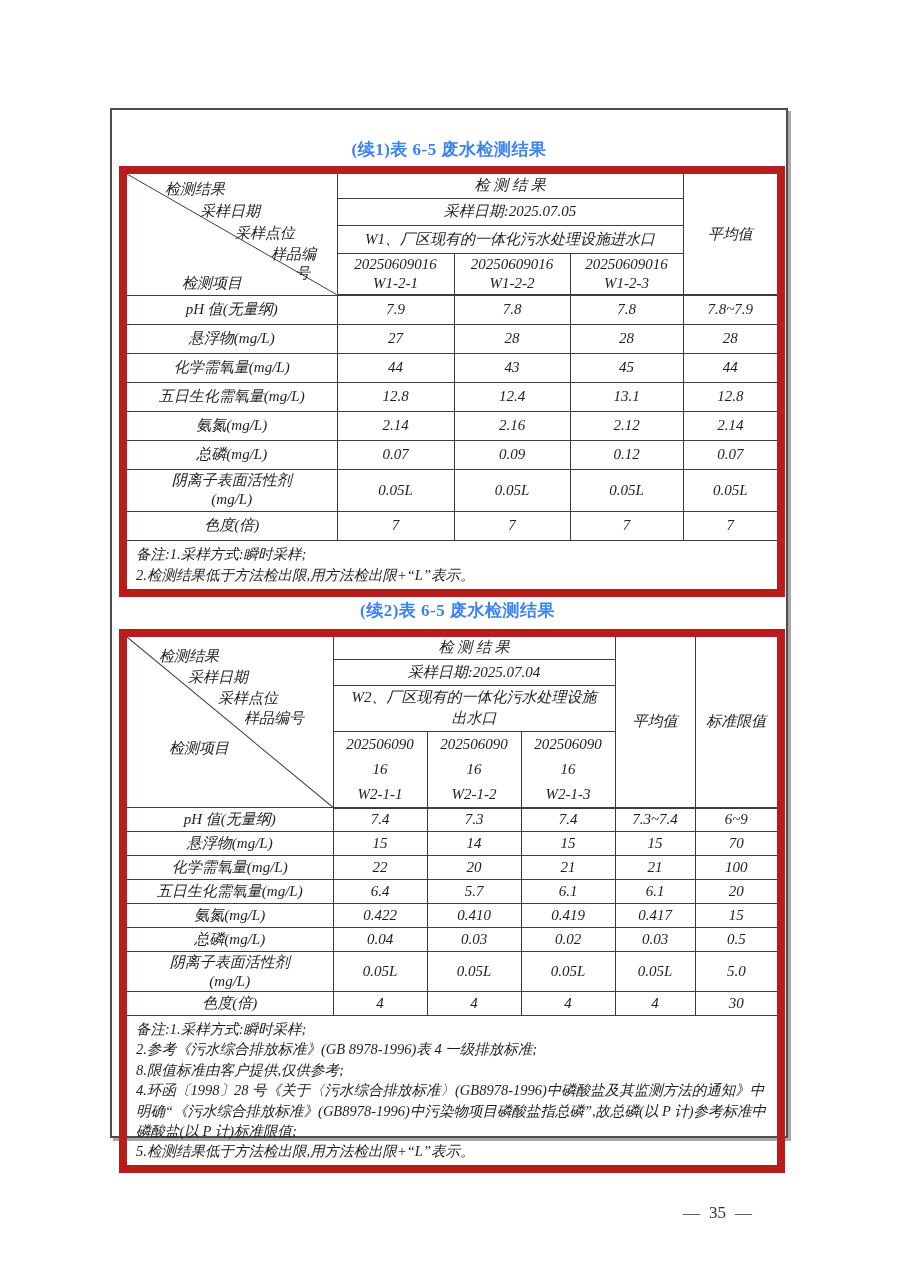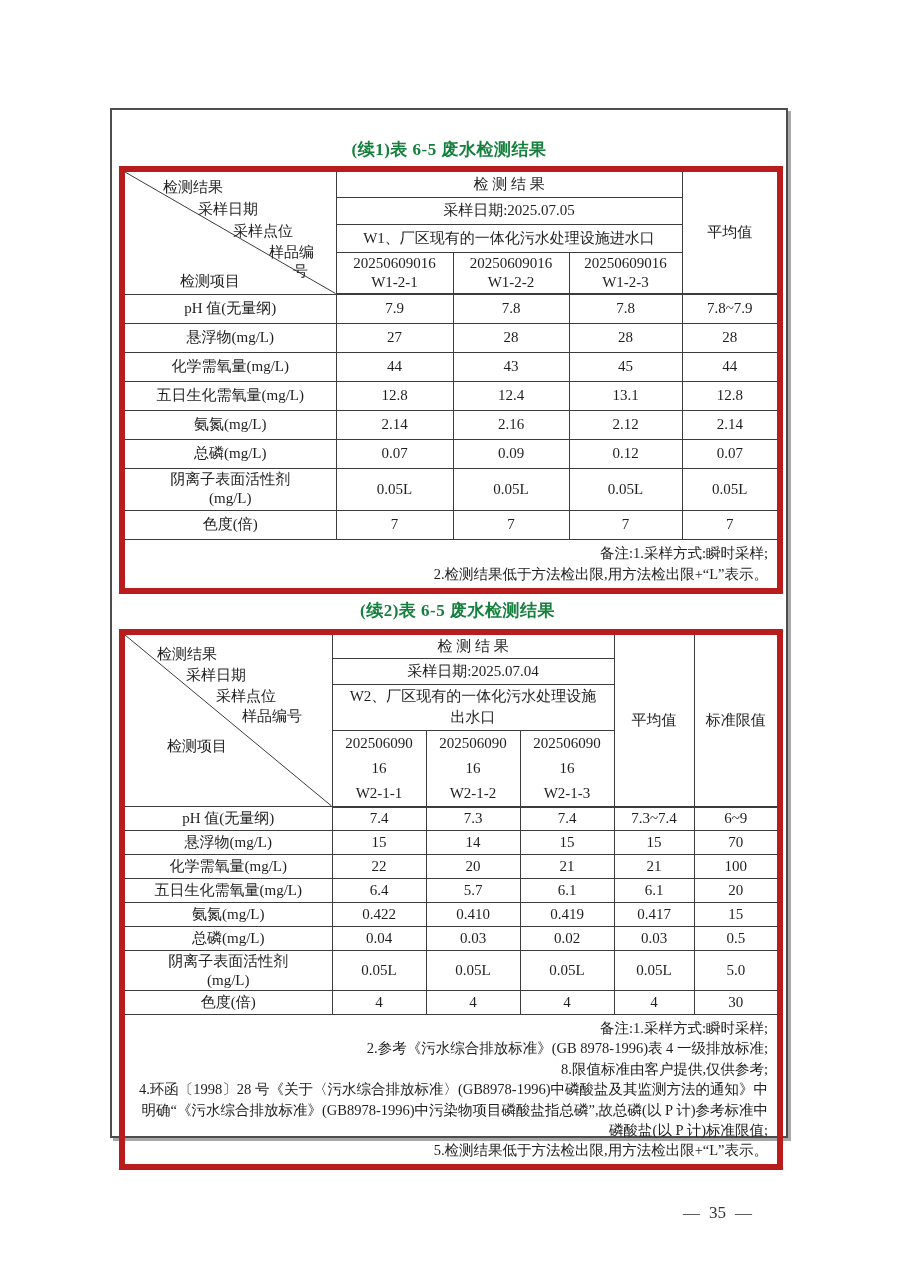--- a/index.html
+++ b/index.html
@@ -8,33 +8,33 @@
     font-family:"Liberation Serif","DejaVu Serif",serif;
     color:#1e1e1e;
   }
   .frame{
     position:absolute;left:110px;top:108px;width:674px;height:1026px;
     border:2px solid #4d4d4d;background:#fff;
     box-shadow:3px 3px 0 #a8a8a8;
   }
   .title{
     position:absolute;left:0;right:0;text-align:center;
-    font-weight:bold;font-size:17px;letter-spacing:0.5px;color:#15803d;
+    font-weight:bold;font-size:17px;letter-spacing:0.5px;color:#3b82f6;
   }
   .t1{top:28px;}
   .t2{top:489px;padding-left:17px;}
   table.tbl{
     position:absolute;left:7px;width:658px;
     border-collapse:collapse;table-layout:fixed;
     font-size:15px;text-align:center;color:#1e1e1e;
   }
   .tbl1{top:56px;}
   .tbl2{top:519px;}
   .tbl td{border:1px solid #3c3c3c;padding:0 2px;vertical-align:middle;}
-  table.tbl{border:6px solid #b91c1c;}
+  table.tbl{border:8px solid #b91c1c;font-style:italic;}
   tr.hr4 td{border-bottom:2px solid #3c3c3c;}
   td.span-col{border-bottom:2px solid #3c3c3c;}
   
   .tbl1 tr.hr1{height:28px;} .tbl1 tr.hr2{height:27px;}
   .tbl1 tr.hr3{height:28px;} .tbl1 tr.hr4{height:42px;}
   .tbl1 tr.dr{height:29px;}  .tbl1 tr.tall{height:42px;}
   .tbl1 tr.notes-row{height:46px;}
   
   .tbl2 tr.hr1{height:26px;} .tbl2 tr.hr2{height:26px;}
   .tbl2 tr.hr3{height:46px;} .tbl2 tr.hr4{height:52px;}
@@ -53,21 +53,21 @@
   .tbl1 .c-sample1{left:144px;top:71px;}
   .tbl1 .c-sample2{left:168px;top:90px;}
   .tbl1 .c-item{left:55px;top:100px;}
   
   .tbl2 .c-result{left:32px;top:10px;}
   .tbl2 .c-date{left:61px;top:31px;}
   .tbl2 .c-site{left:91px;top:52px;}
   .tbl2 .c-sample1{left:117px;top:72px;}
   .tbl2 .c-item{left:42px;top:102px;}
   td.notes{
-    text-align:right;vertical-align:top;padding:3px 9px;
+    text-align:left;vertical-align:top;padding:3px 9px;
     font-size:14.5px;
   }
   .tbl1 td.notes{line-height:21px;}
   .tbl2 td.notes{line-height:20.4px;}
   .pageno{
     position:absolute;left:650px;top:1203px;width:135px;
     text-align:center;font-size:17px;color:#333;
   }
   .pageno .dash{display:inline-block;margin:0 9px;color:#444;}
 </style>

